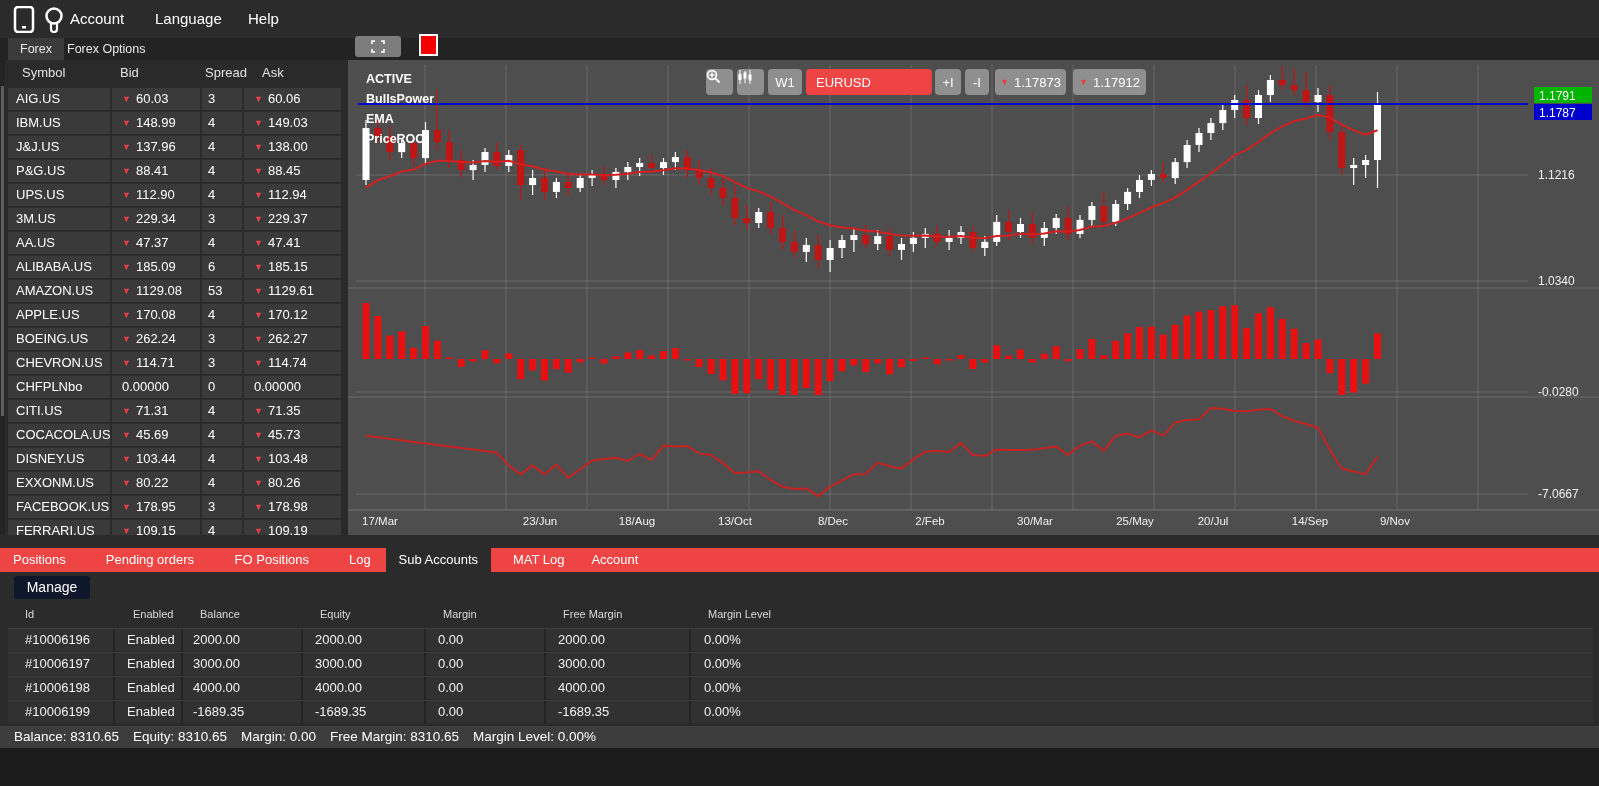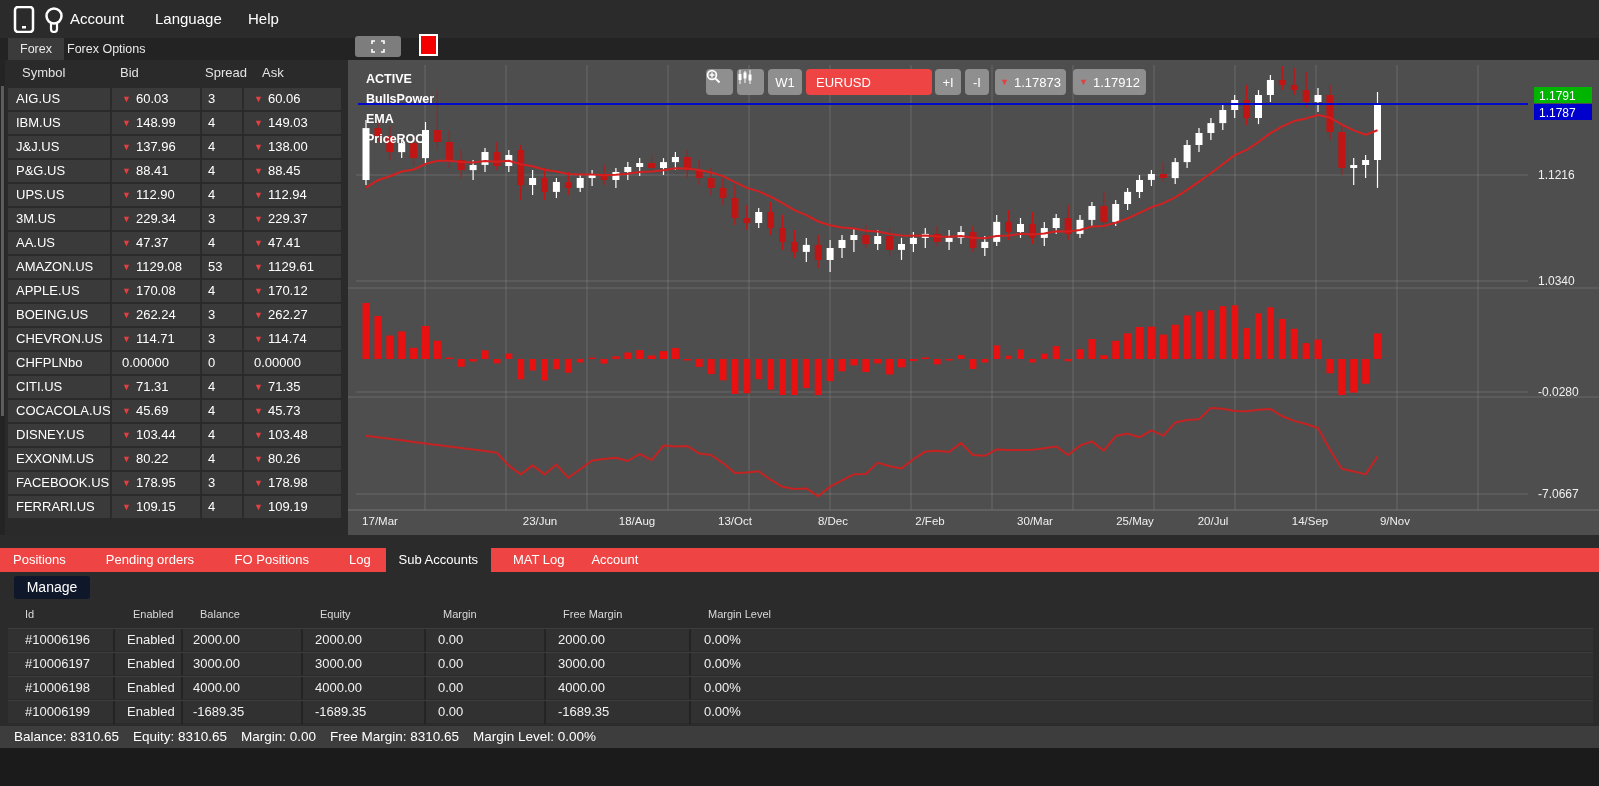--- a/index.html
+++ b/index.html
@@ -140,20 +140,26 @@
           <div class="wl-cell wl-sym">3M.US</div>
           <div class="wl-cell wl-bid"><span class="arr">▼</span>229.34</div>
           <div class="wl-cell wl-spr">3</div>
           <div class="wl-cell wl-ask"><span class="arr">▼</span>229.37</div>
         </div>
         <div class="wl-row">
           <div class="wl-cell wl-sym">AA.US</div>
           <div class="wl-cell wl-bid"><span class="arr">▼</span>47.37</div>
           <div class="wl-cell wl-spr">4</div>
           <div class="wl-cell wl-ask"><span class="arr">▼</span>47.41</div>
+        </div>
+        <div class="wl-row">
+          <div class="wl-cell wl-sym">ALIBABA.US</div>
+          <div class="wl-cell wl-bid"><span class="arr">▼</span>185.09</div>
+          <div class="wl-cell wl-spr">6</div>
+          <div class="wl-cell wl-ask"><span class="arr">▼</span>185.15</div>
         </div>
         <div class="wl-row">
           <div class="wl-cell wl-sym">AMAZON.US</div>
           <div class="wl-cell wl-bid"><span class="arr">▼</span>1129.08</div>
           <div class="wl-cell wl-spr">53</div>
           <div class="wl-cell wl-ask"><span class="arr">▼</span>1129.61</div>
         </div>
         <div class="wl-row">
           <div class="wl-cell wl-sym">APPLE.US</div>
           <div class="wl-cell wl-bid"><span class="arr">▼</span>170.08</div>

